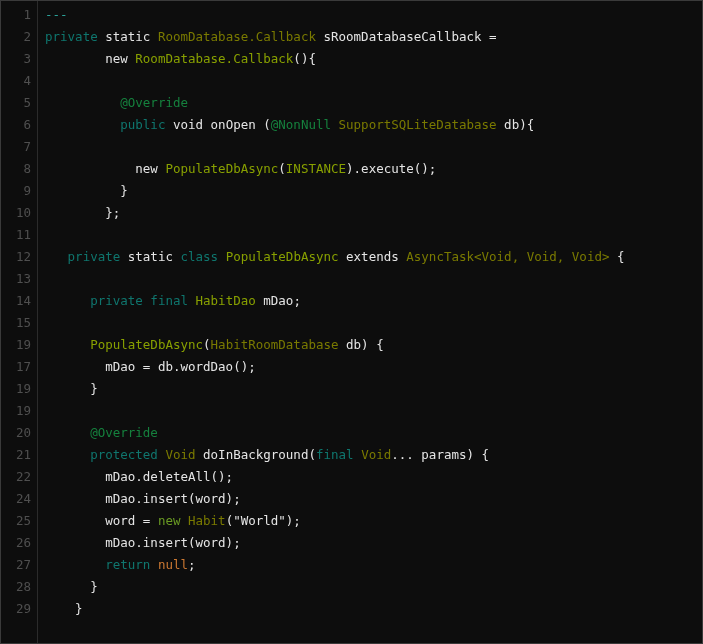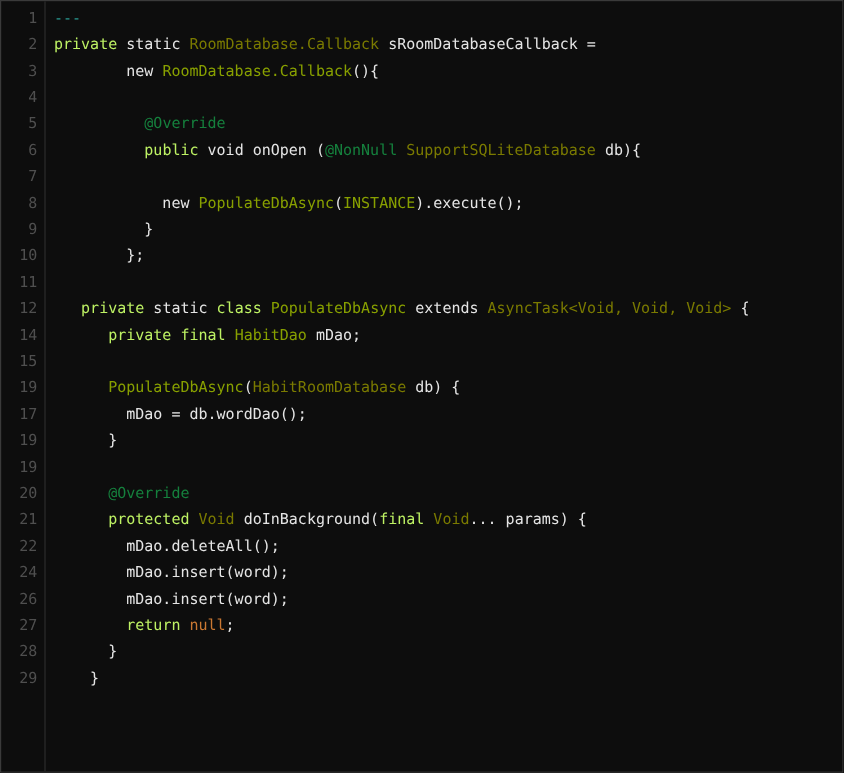--- a/index.html
+++ b/index.html
@@ -47,21 +47,21 @@
     padding-right: 0;
     user-select: none;
   }
   .code-text {
     padding-left: 14px;
     color: #d6d6d6;
     white-space: pre;
     overflow: hidden;
   }
   
-  .t-kw   { color: #bef264; }  
+  .t-kw   { color: #0f766e; }  
   .t-plain{ color: #e5e5e5; }
   .t-type { color: #7a7a00; }  
   .t-ident{ color: #88a000; }  
   .t-anno { color: #15803d; }  
   .t-lit  { color: #cb7832; }  
   .t-new  { color: #6a9b23; }
   .t-comment { color: #2aa198; }
 </style>
 </head>
 <body>
@@ -74,28 +74,30 @@
       <div class="code-line"><span class="ln">3</span><span class="code-text"><span class="t-plain">        new </span><span class="t-ident">RoomDatabase.Callback</span><span class="t-plain">(){</span></span></div>
       <div class="code-line"><span class="ln">4</span><span class="code-text"><span class="t-plain"></span></span></div>
       <div class="code-line"><span class="ln">5</span><span class="code-text"><span class="t-plain">          </span><span class="t-anno">@Override</span></span></div>
       <div class="code-line"><span class="ln">6</span><span class="code-text"><span class="t-plain">          </span><span class="t-kw">public</span><span class="t-plain"> void onOpen (</span><span class="t-anno">@NonNull</span><span class="t-plain"> </span><span class="t-type">SupportSQLiteDatabase</span><span class="t-plain"> db){</span></span></div>
       <div class="code-line"><span class="ln">7</span></div>
       <div class="code-line"><span class="ln">8</span><span class="code-text"><span class="t-plain">            new </span><span class="t-ident">PopulateDbAsync</span><span class="t-plain">(</span><span class="t-ident">INSTANCE</span><span class="t-plain">).execute();</span></span></div>
       <div class="code-line"><span class="ln">9</span><span class="code-text"><span class="t-plain">          }</span></span></div>
       <div class="code-line"><span class="ln">10</span><span class="code-text"><span class="t-plain">        };</span></span></div>
       <div class="code-line"><span class="ln">11</span><span class="code-text"><span class="t-plain"></span></span></div>
       <div class="code-line"><span class="ln">12</span><span class="code-text"><span class="t-plain">   </span><span class="t-kw">private</span><span class="t-plain"> </span><span class="t-plain">static</span><span class="t-plain"> </span><span class="t-kw">class</span><span class="t-plain"> </span><span class="t-ident">PopulateDbAsync</span><span class="t-plain"> extends </span><span class="t-type">AsyncTask&lt;Void, Void, Void&gt;</span><span class="t-plain"> {</span></span></div>
+      <div class="code-line"><span class="ln">13</span><span class="code-text"><span class="t-plain"></span></span></div>
       <div class="code-line"><span class="ln">14</span><span class="code-text"><span class="t-plain">      </span><span class="t-kw">private final</span><span class="t-plain"> </span><span class="t-ident">HabitDao</span><span class="t-plain"> mDao;</span></span></div>
       <div class="code-line"><span class="ln">15</span><span class="code-text"><span class="t-plain"></span></span></div>
       <div class="code-line"><span class="ln">19</span><span class="code-text"><span class="t-plain">      </span><span class="t-ident">PopulateDbAsync</span><span class="t-plain">(</span><span class="t-type">HabitRoomDatabase</span><span class="t-plain"> db) {</span></span></div>
       <div class="code-line"><span class="ln">17</span><span class="code-text"><span class="t-plain">        mDao = db.wordDao();</span></span></div>
       <div class="code-line"><span class="ln">19</span><span class="code-text"><span class="t-plain">      }</span></span></div>
       <div class="code-line"><span class="ln">19</span><span class="code-text"><span class="t-plain"></span></span></div>
       <div class="code-line"><span class="ln">20</span><span class="code-text"><span class="t-plain">      </span><span class="t-anno">@Override</span></span></div>
       <div class="code-line"><span class="ln">21</span><span class="code-text"><span class="t-plain">      </span><span class="t-kw">protected</span><span class="t-plain"> </span><span class="t-type">Void</span><span class="t-plain"> doInBackground(</span><span class="t-kw">final</span><span class="t-plain"> </span><span class="t-type">Void</span><span class="t-plain">... params) {</span></span></div>
       <div class="code-line"><span class="ln">22</span><span class="code-text"><span class="t-plain">        mDao.deleteAll();</span></span></div>
       <div class="code-line"><span class="ln">24</span><span class="code-text"><span class="t-plain">        mDao.insert(word);</span></span></div>
+      <div class="code-line"><span class="ln">25</span><span class="code-text"><span class="t-plain">        word = </span><span class="t-new">new</span><span class="t-plain"> </span><span class="t-type">Habit</span><span class="t-plain">("World");</span></span></div>
       <div class="code-line"><span class="ln">26</span><span class="code-text"><span class="t-plain">        mDao.insert(word);</span></span></div>
       <div class="code-line"><span class="ln">27</span><span class="code-text"><span class="t-plain">        </span><span class="t-kw">return</span><span class="t-plain"> </span><span class="t-lit">null</span><span class="t-plain">;</span></span></div>
       <div class="code-line"><span class="ln">28</span><span class="code-text"><span class="t-plain">      }</span></span></div>
       <div class="code-line"><span class="ln">29</span><span class="code-text"><span class="t-plain">    }</span></span></div>
     </div>
 </div>
 
 </body></html>

